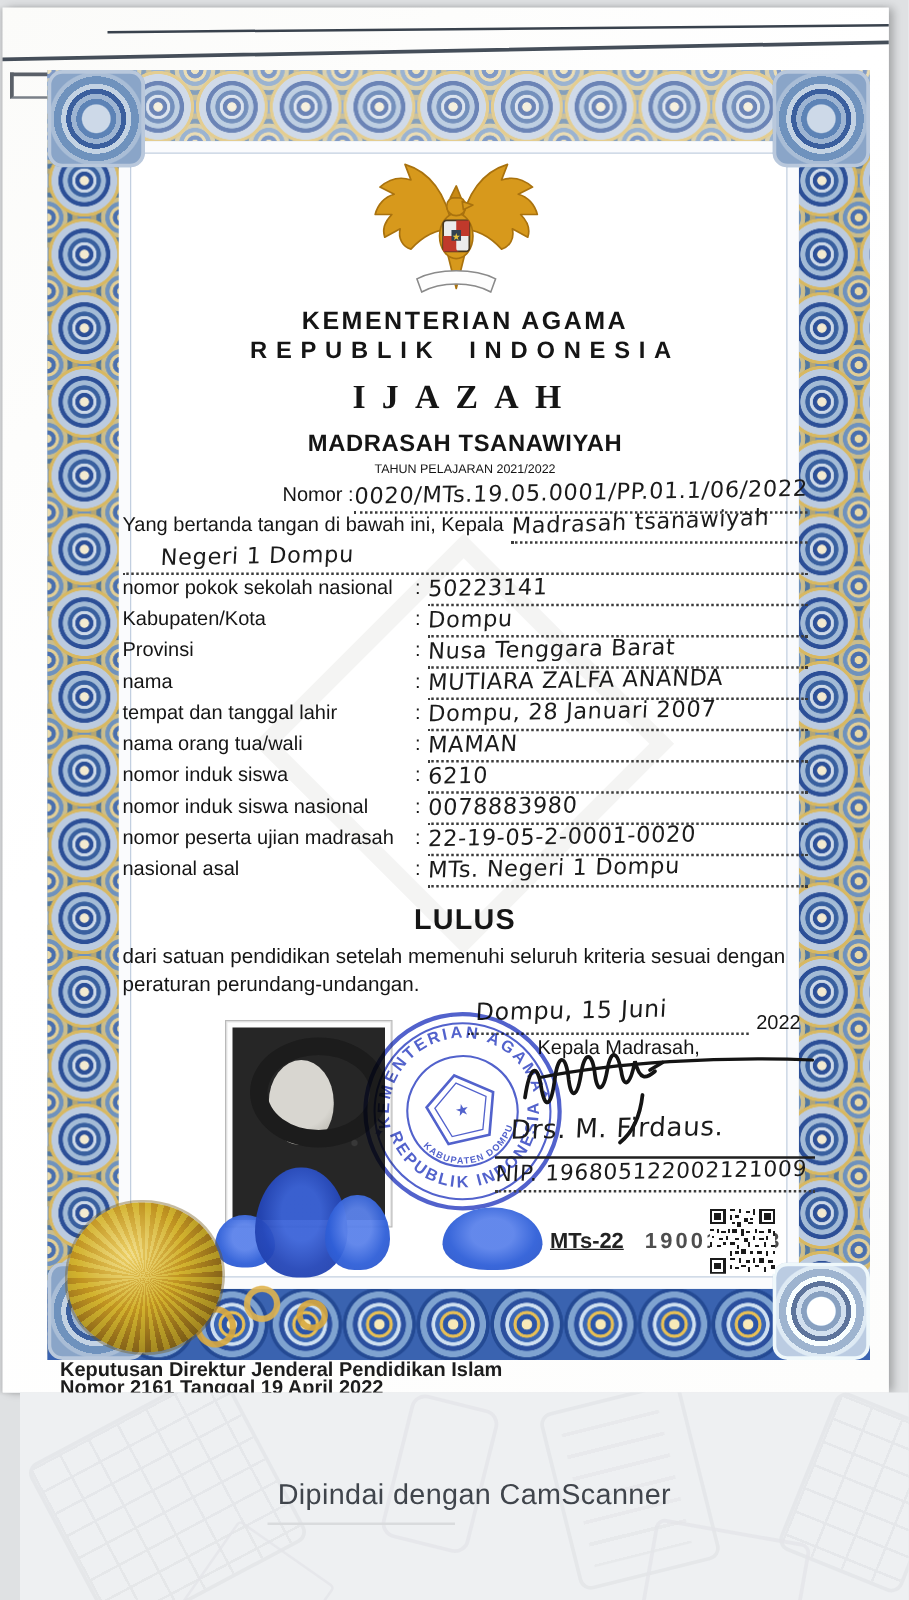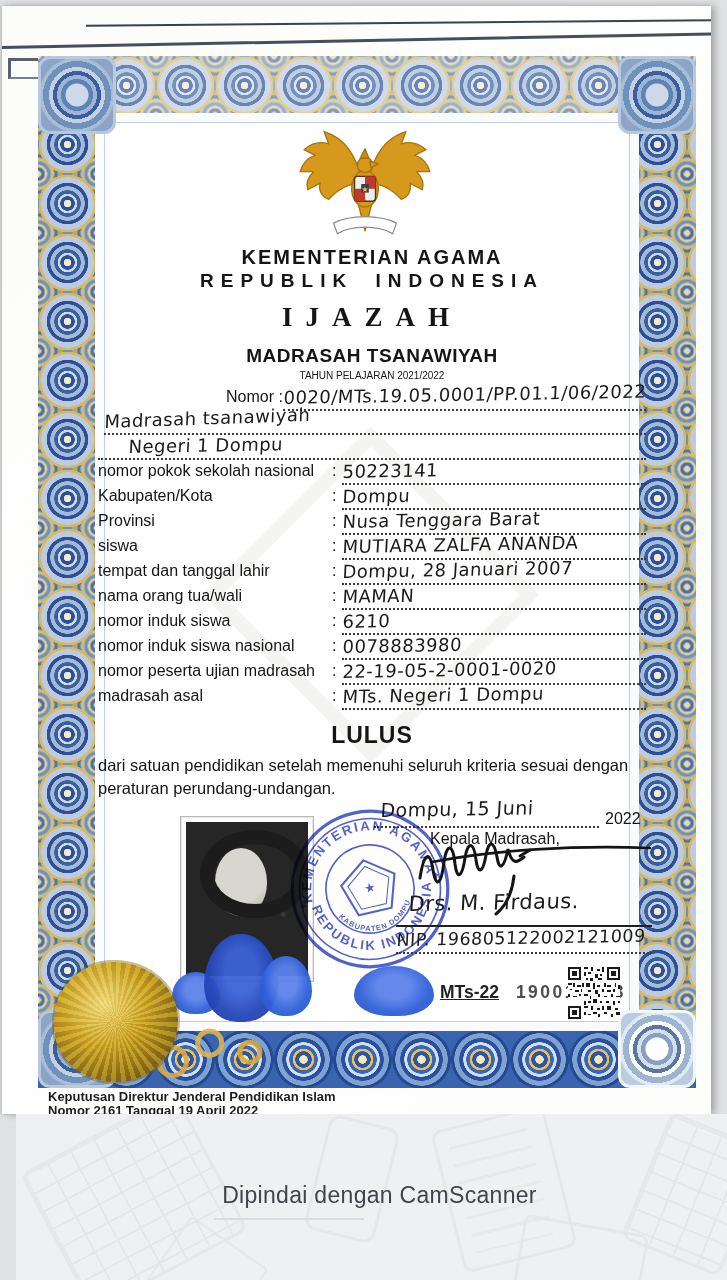--- a/index.html
+++ b/index.html
@@ -113,21 +113,21 @@
   .nip-dots{position:absolute;left:394px;top:946px;width:256px;border-bottom:2px dotted #3c3c3c;}
   .thumb{position:absolute;border-radius:50% 50% 46% 46%/60% 60% 42% 42%;background:radial-gradient(ellipse at 50% 42%, #5b82ea 0 30%, #2f5fd8 62%, #2a53c4 100%);opacity:.95;}
   .thumb.b1{left:170px;top:966px;width:48px;height:42px;}
   .thumb.b2{left:202px;top:928px;width:74px;height:88px;background:radial-gradient(ellipse at 50% 42%, #3b63d8 0 30%, #2446b8 62%, #1d3ba4 100%);}
   .thumb.b3{left:258px;top:950px;width:52px;height:60px;}
   .thumb.b4{left:352px;top:960px;width:80px;height:50px;}
   .serial{position:absolute;left:438px;top:976px;font-size:17.5px;font-weight:bold;white-space:nowrap;}
   .serial .code{color:#222;text-decoration:underline;}
   .serial .num{color:#4e4e4e;letter-spacing:2.5px;margin-left:12px;}
   .qr{position:absolute;left:566px;top:961px;width:52px;height:52px;}
-  .bottom-note{position:absolute;left:46px;top:1084px;z-index:5;font-size:13px;font-weight:bold;line-height:13.5px;color:#1d1d1d;}
+  .bottom-note{position:absolute;left:46px;top:1084px;z-index:5;font-size:16px;font-weight:bold;line-height:13.5px;color:#1d1d1d;}
   .faint-watermark{position:absolute;left:250px;top:470px;width:210px;height:210px;border:14px solid rgba(210,212,208,.25);transform:rotate(45deg);z-index:2;}
   
   .cs-footer{position:absolute;left:16px;top:1114px;width:727px;height:215px;background:#eef0f2;overflow:hidden;}
   .cs-doodle{position:absolute;border:3px solid #e3e5e8;border-radius:10px;opacity:.8;}
   .cs-grid{background-image:repeating-linear-gradient(#e3e5e8 0 2px, transparent 2px 20px),repeating-linear-gradient(90deg,#e3e5e8 0 2px, transparent 2px 26px);}
   .cs-text{position:absolute;left:0;top:68px;width:100%;text-align:center;font-size:23px;color:#40454c;letter-spacing:.3px;}
   .cs-line{position:absolute;left:198px;top:104px;width:150px;border-bottom:2px solid #d9dbdd;}
 </style>
 </head>
 <body>
@@ -176,20 +176,21 @@
     <div class="t-ijazah">IJAZAH</div>
     <div class="t-school">MADRASAH TSANAWIYAH</div>
     <div class="t-year">TAHUN PELAJARAN 2021/2022</div>
 
     <div class="row nomor-row">
       <span class="lbl">Nomor :</span>
       <span class="val"><span class="hw">0020/MTs.19.05.0001/PP.01.1/06/2022</span></span>
     </div>
 
     <div class="row">
+      <span class="lbl">Yang bertanda tangan di bawah ini, Kepala</span>
       <span class="val" style="margin-left:6px;"><span class="hw" style="transform:rotate(-2deg) skewX(-4deg);">Madrasah tsanawiyah</span></span>
     </div>
     <div class="row">
       <span class="val kepala2"><span class="hw">Negeri 1 Dompu</span></span>
     </div>
 
     <div class="row">
       <span class="lbl fixed">nomor pokok sekolah nasional</span>
       <span class="colon">:</span>
       <span class="val"><span class="hw">50223141</span></span>
@@ -200,21 +201,21 @@
       <span class="val"><span class="hw">Dompu</span></span>
     </div>
     <div class="row">
       <span class="lbl fixed">Provinsi</span>
       <span class="colon">:</span>
       <span class="val"><span class="hw">Nusa Tenggara Barat</span></span>
     </div>
 
 
     <div class="row">
-      <span class="lbl fixed">siswa</span>
+      <span class="lbl fixed">nama</span>
       <span class="colon">:</span>
       <span class="val"><span class="hw">MUTIARA ZALFA ANANDA</span></span>
     </div>
     <div class="row">
       <span class="lbl fixed">tempat dan tanggal lahir</span>
       <span class="colon">:</span>
       <span class="val"><span class="hw">Dompu, 28 Januari 2007</span></span>
     </div>
     <div class="row">
       <span class="lbl fixed">nama orang tua/wali</span>
@@ -230,21 +231,21 @@
       <span class="lbl fixed">nomor induk siswa nasional</span>
       <span class="colon">:</span>
       <span class="val"><span class="hw">0078883980</span></span>
     </div>
     <div class="row">
       <span class="lbl fixed">nomor peserta ujian madrasah</span>
       <span class="colon">:</span>
       <span class="val"><span class="hw">22-19-05-2-0001-0020</span></span>
     </div>
     <div class="row">
-      <span class="lbl fixed">madrasah asal</span>
+      <span class="lbl fixed">nasional asal</span>
       <span class="colon">:</span>
       <span class="val"><span class="hw">MTs. Negeri 1 Dompu</span></span>
     </div>
 
     <div class="t-lulus">LULUS</div>
     <div class="t-statement">dari satuan pendidikan setelah memenuhi seluruh kriteria sesuai dengan peraturan perundang-undangan.</div>
   </div>
 
   <div class="sig-area">
     <span class="hw date-hw">Dompu, 15 Juni</span>

